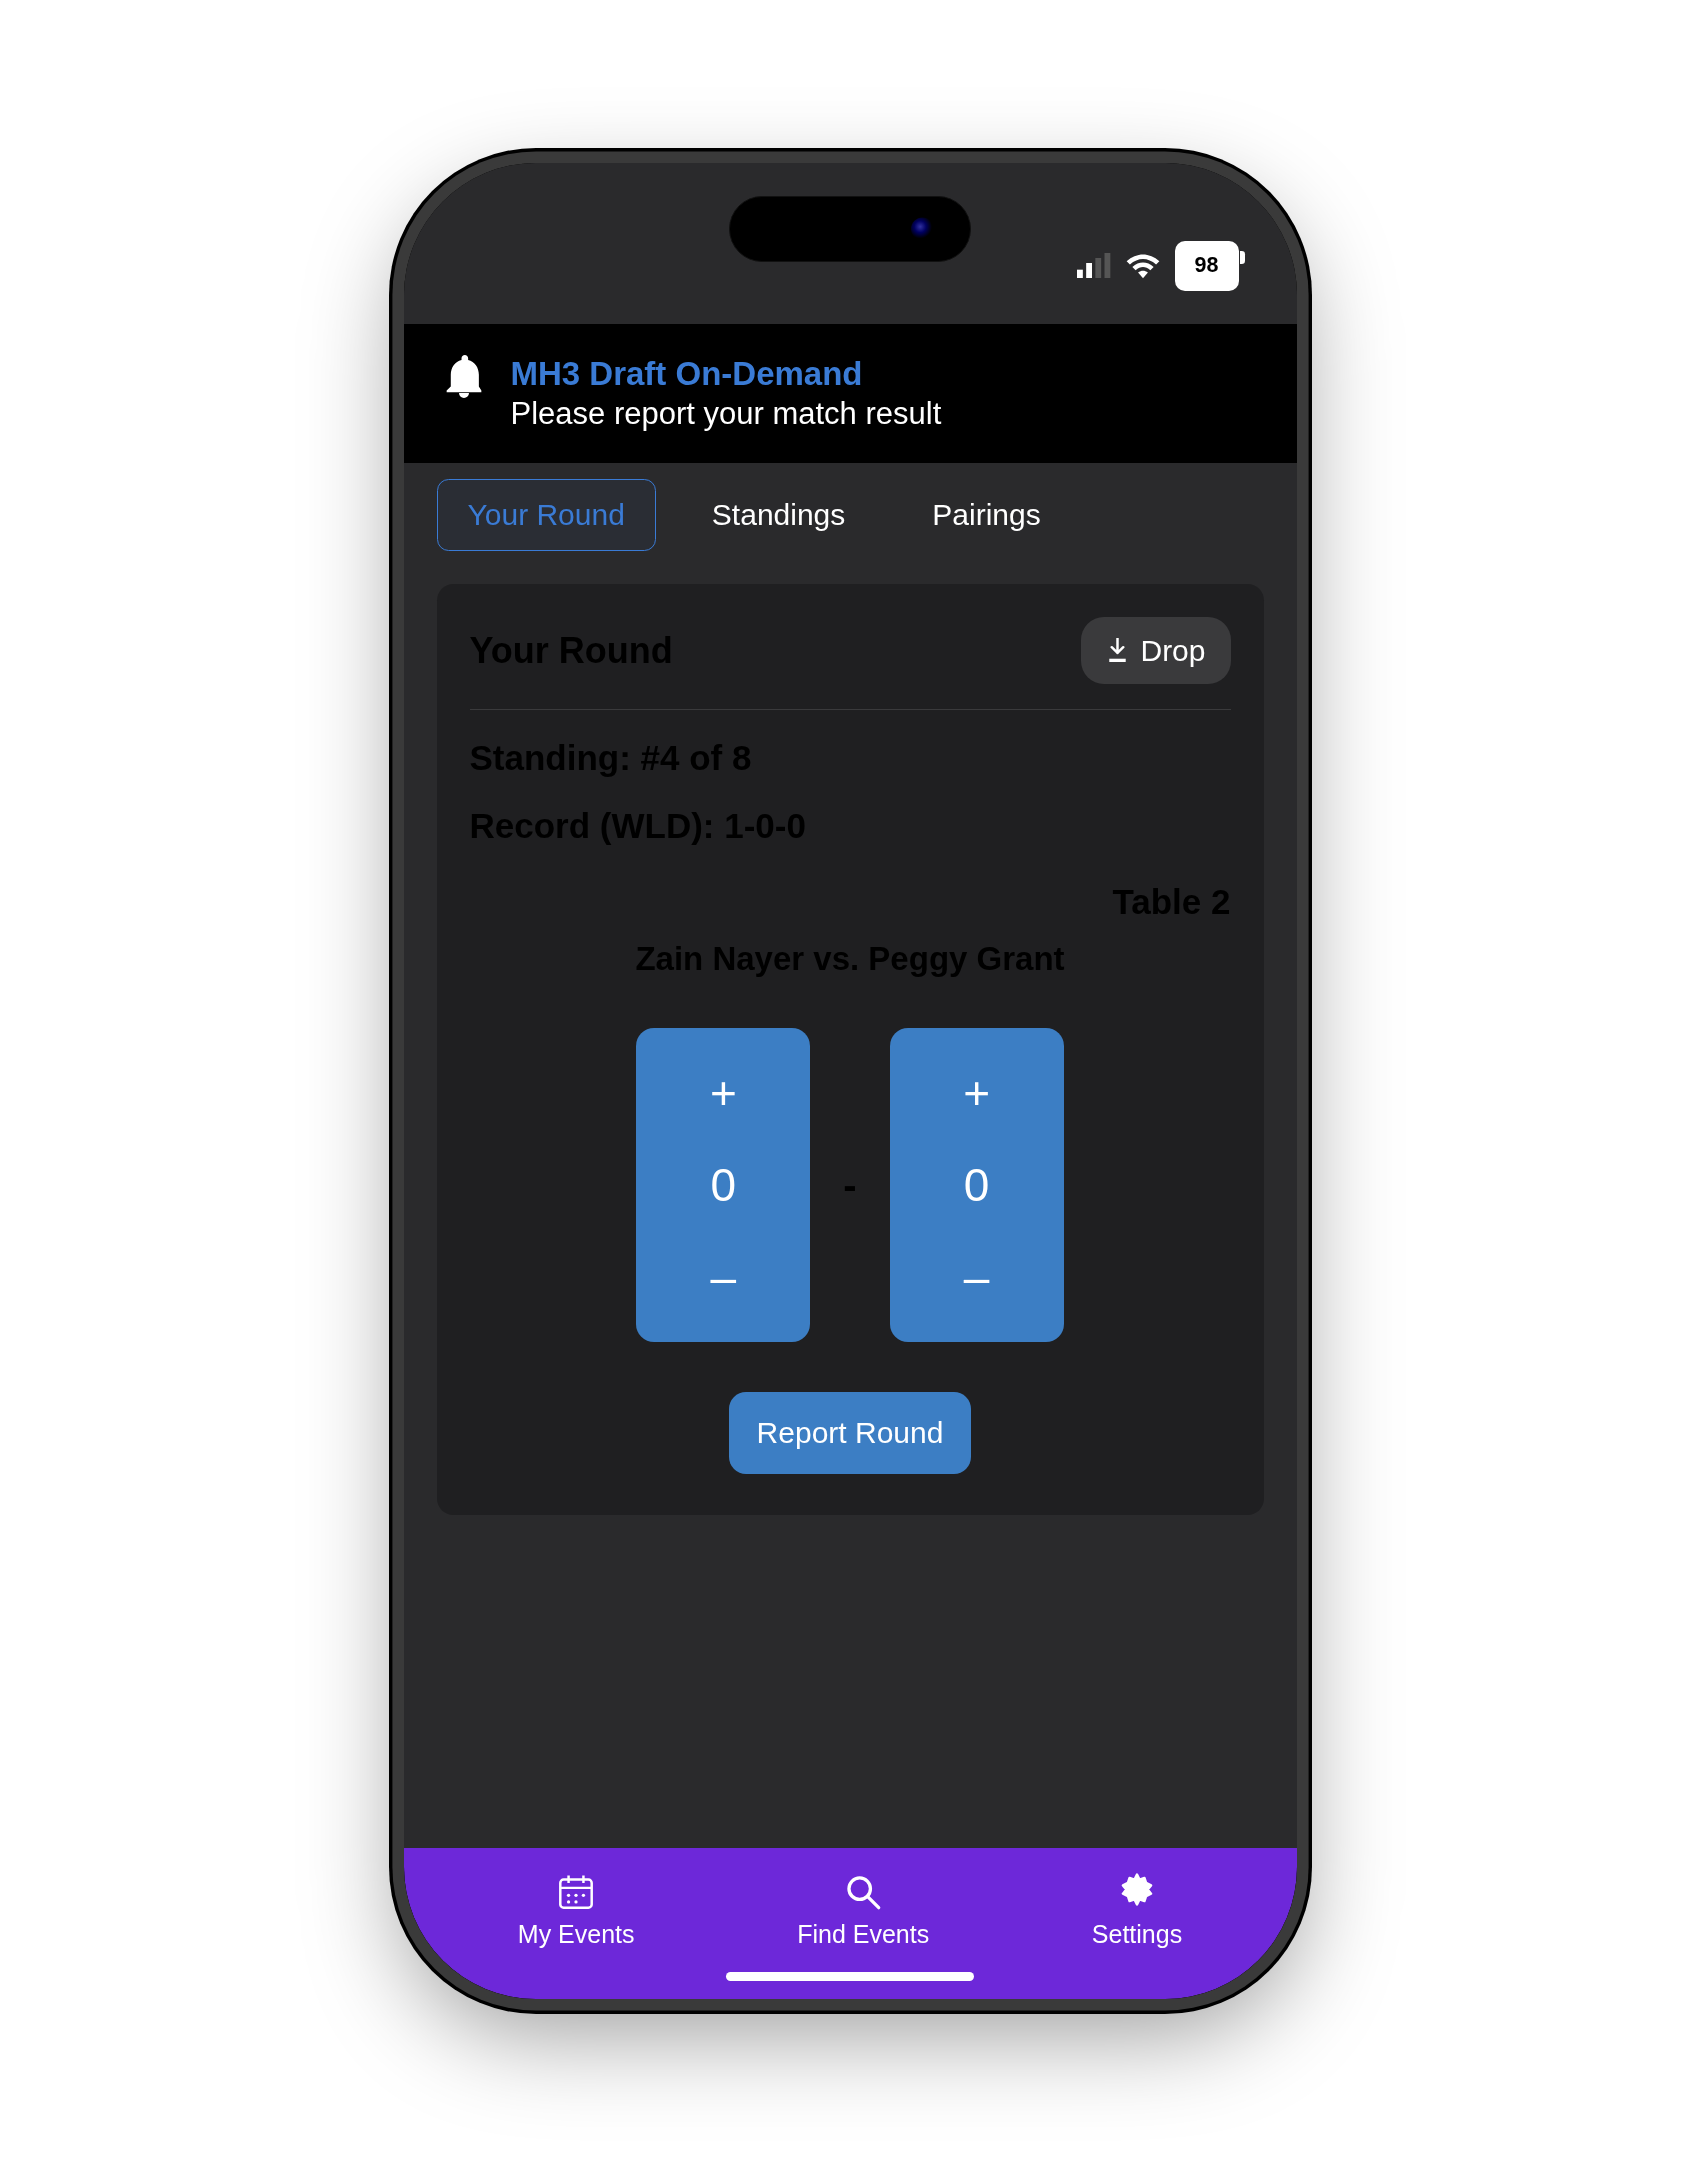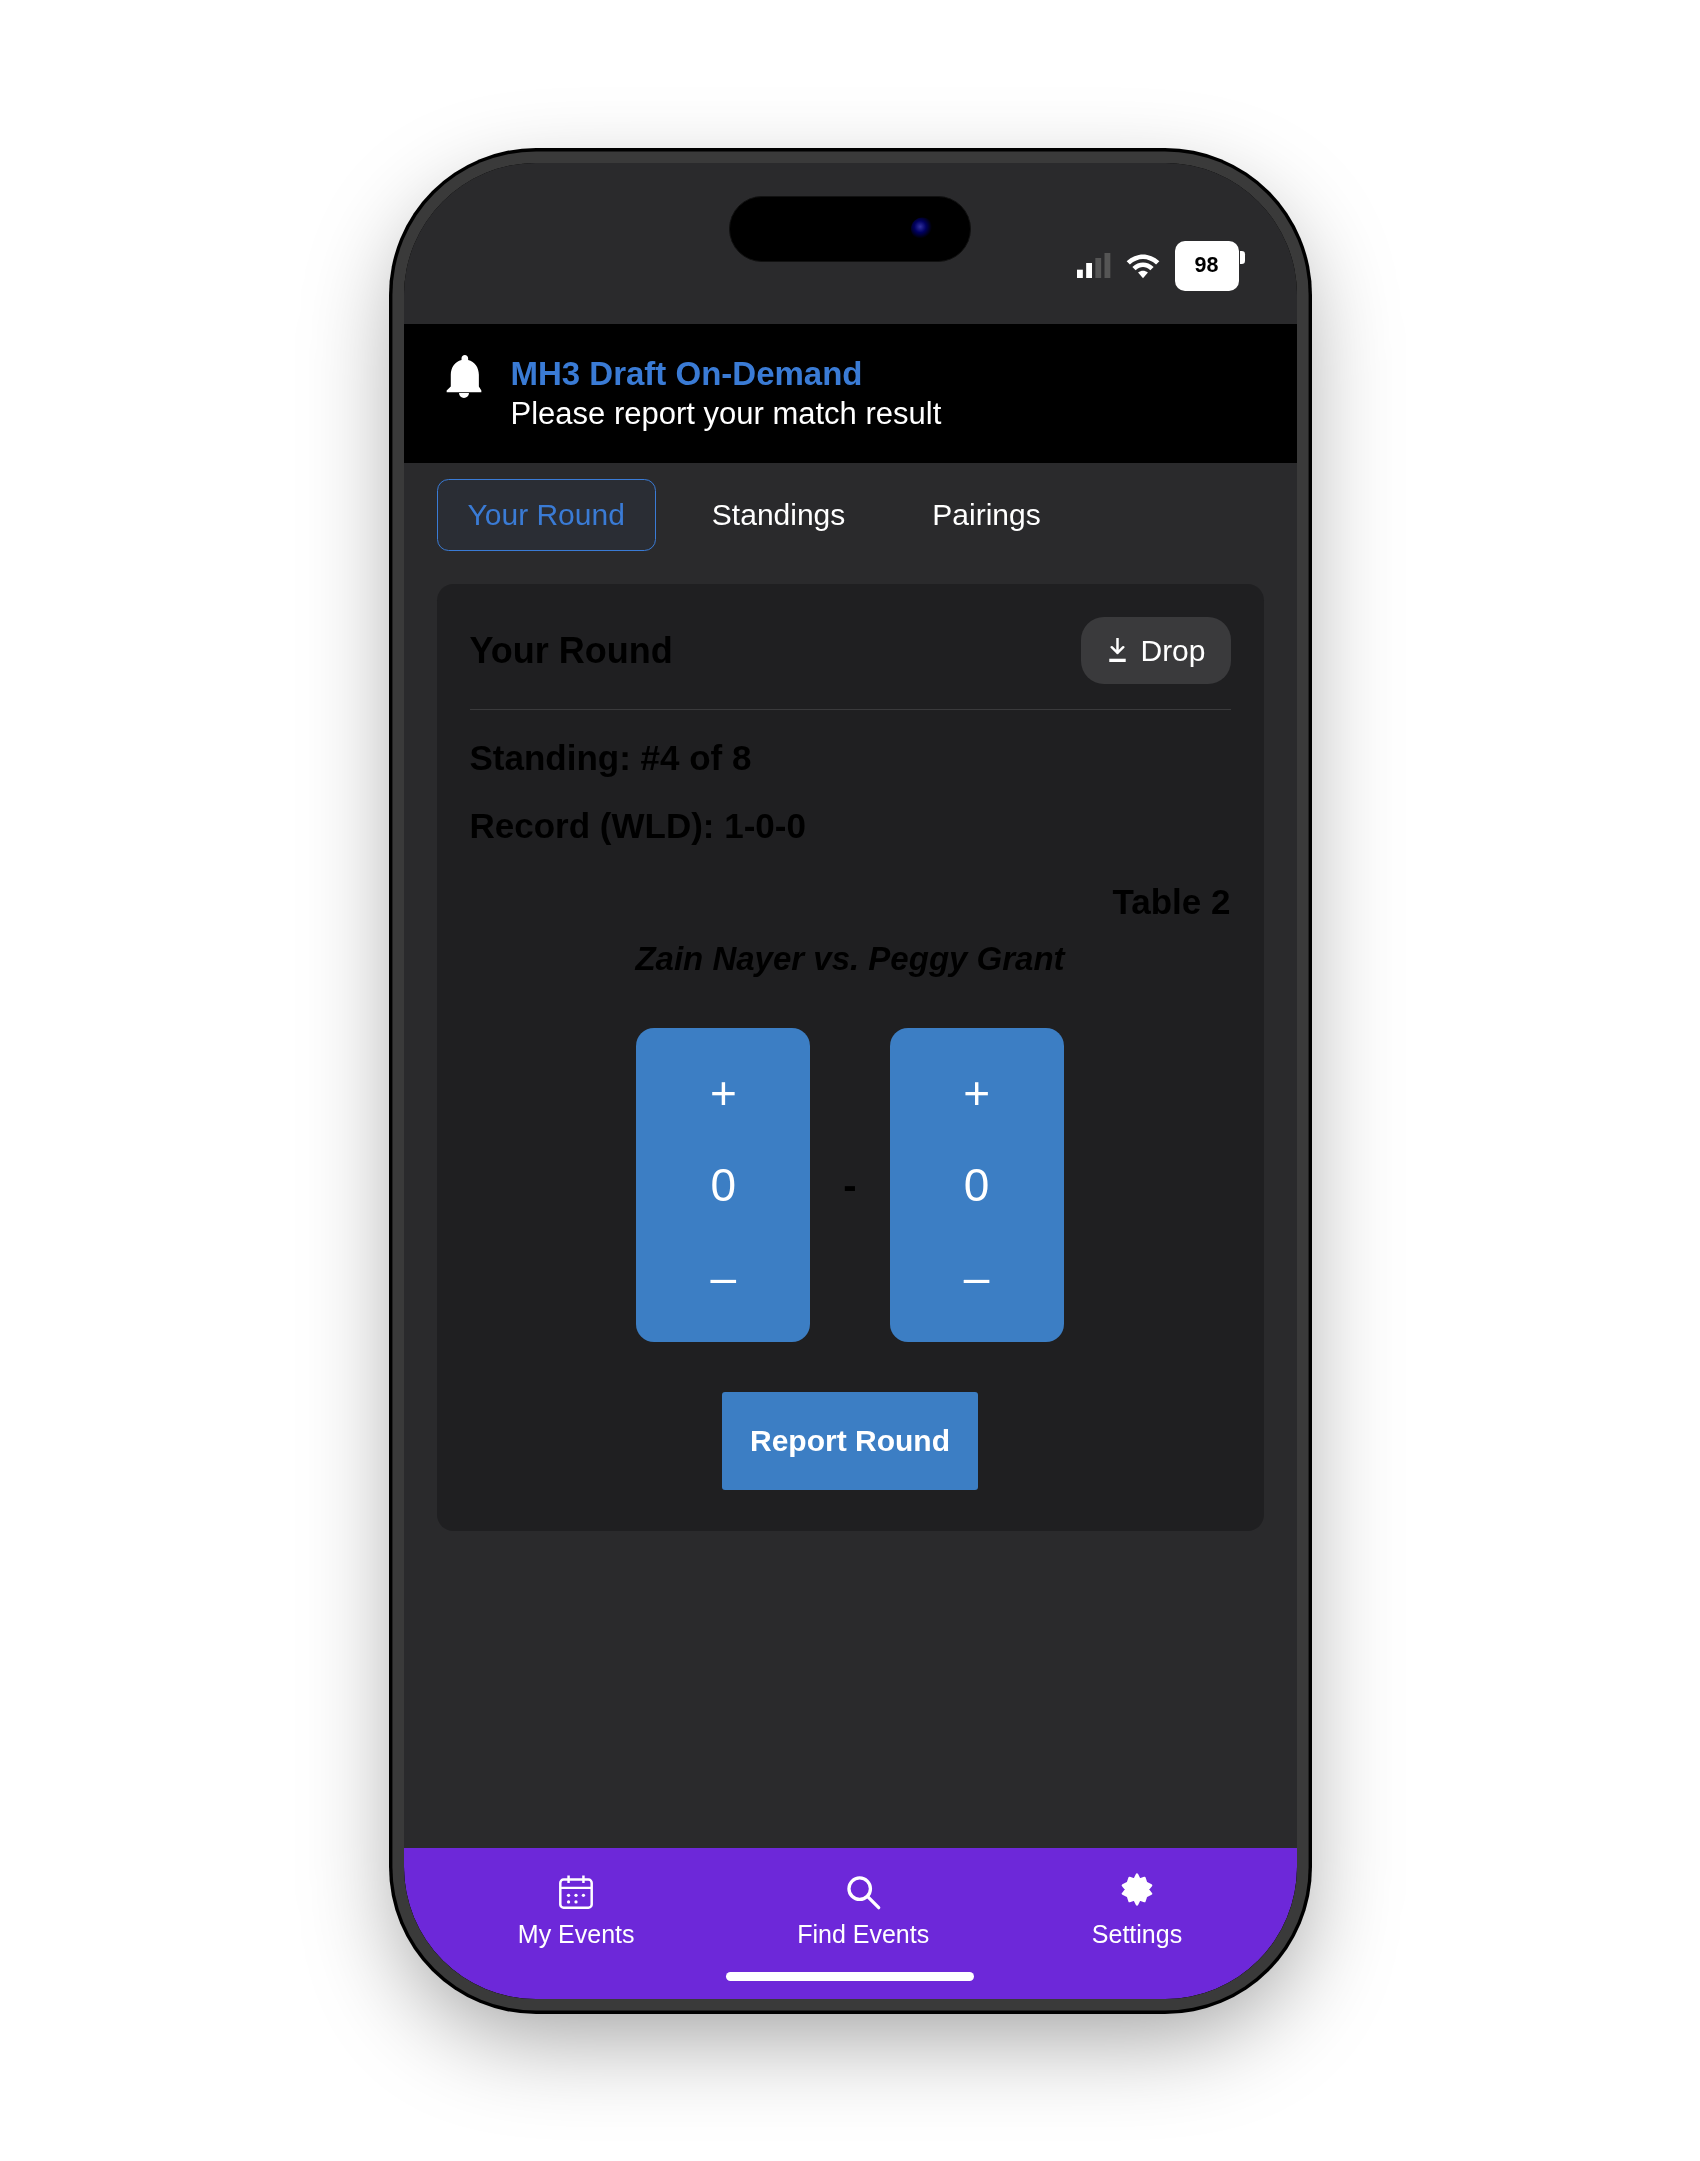--- a/index.html
+++ b/index.html
@@ -82,32 +82,32 @@
     background:var(--bg-card);border-radius:16.5px;padding:33px 33px 41px;
   }
   .card-head{display:flex;align-items:center;justify-content:space-between;border-bottom:0.8px solid #3a3a3c;padding-bottom:25px;}
   .card-title{font-size:36px;font-weight:700;}
   .drop-btn{
     display:inline-flex;align-items:center;gap:11.6px;background:var(--bg-button);border:none;color:#fff;
     padding:16.5px 25px;border-radius:23px;font-size:30px;
   }
   .info-line{font-size:35px;font-weight:700;margin-top:28px;}
   .table-title{text-align:right;font-size:35px;font-weight:700;margin-top:36px;}
-  .matchup{text-align:center;font-size:33px;font-weight:700;margin-top:18px;font-style:italic;}
+  .matchup{text-align:center;font-size:33px;font-weight:700;margin-top:18px;}
   .score-row{display:flex;align-items:center;justify-content:center;gap:33px;margin-top:50px;}
   .score-box{
     width:174px;height:314px;background:var(--accent2);border-radius:18px;
     display:flex;flex-direction:column;align-items:center;justify-content:space-evenly;
     color:#fff;
   }
   .score-btn{font-size:46px;line-height:1;background:none;border:none;color:#fff;}
   .score-val{font-size:46px;font-weight:500;}
   .dash{font-size:40px;font-weight:700;}
   .action-row{display:flex;justify-content:center;gap:25px;margin-top:50px;}
-  .btn-primary{background:var(--accent2);color:#fff;border:none;padding:32px 28px;border-radius:3px;font-size:30px;font-weight:700;}
+  .btn-primary{background:var(--accent2);color:#fff;border:none;padding:24px 28px;border-radius:17px;font-size:30px;font-weight:400;}
   .btn-secondary{background:transparent;color:#fff;border:1.7px solid #4a4a4c;padding:20px 28px;border-radius:11.6px;font-size:30px;font-weight:600;}
   
   .bottom-nav{
     background:#6d28d9;display:flex;justify-content:space-around;align-items:center;padding:25px 33px 50px;
   }
   .nav-item{display:flex;flex-direction:column;align-items:center;gap:8.3px;color:#fff;font-size:25px;}
   svg{display:block;}
 </style>
 </head>
 <body>

